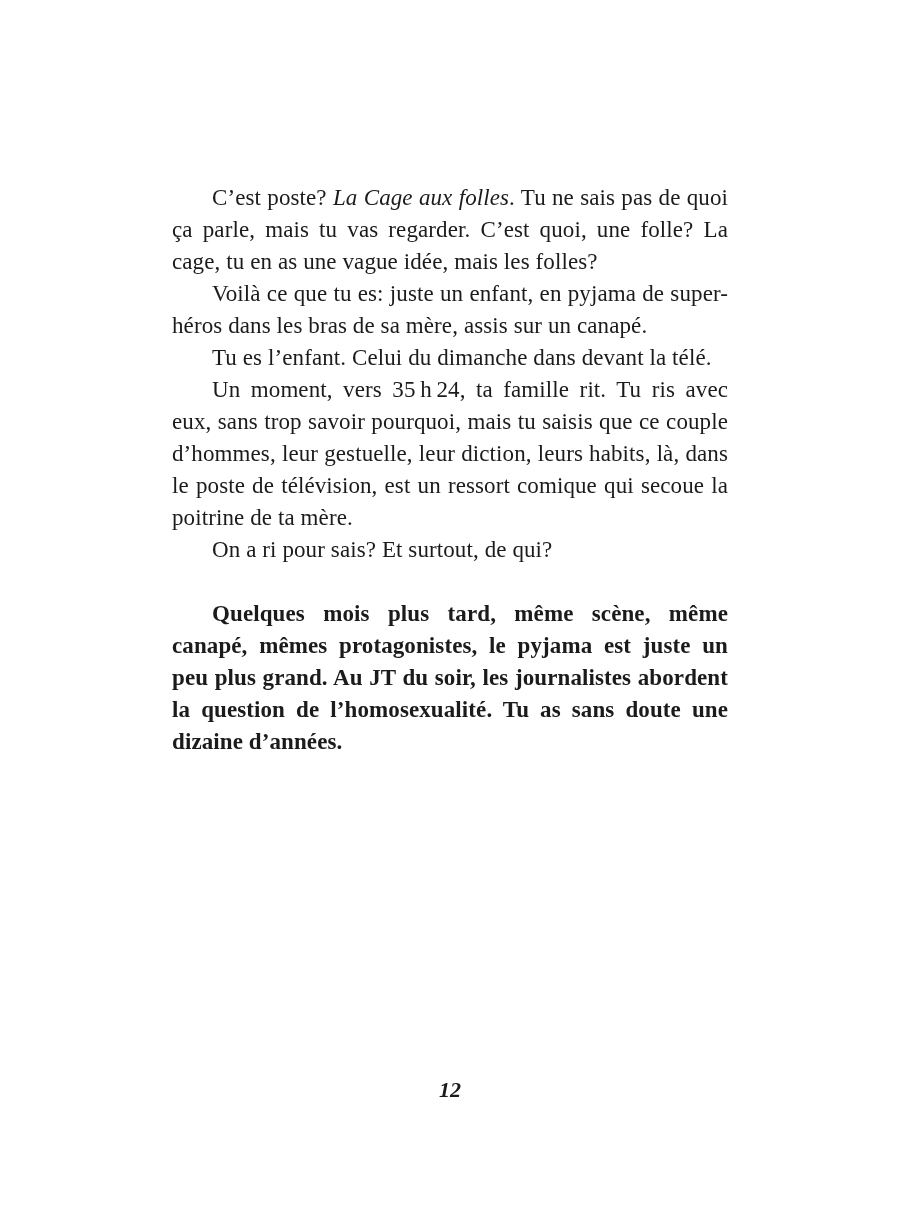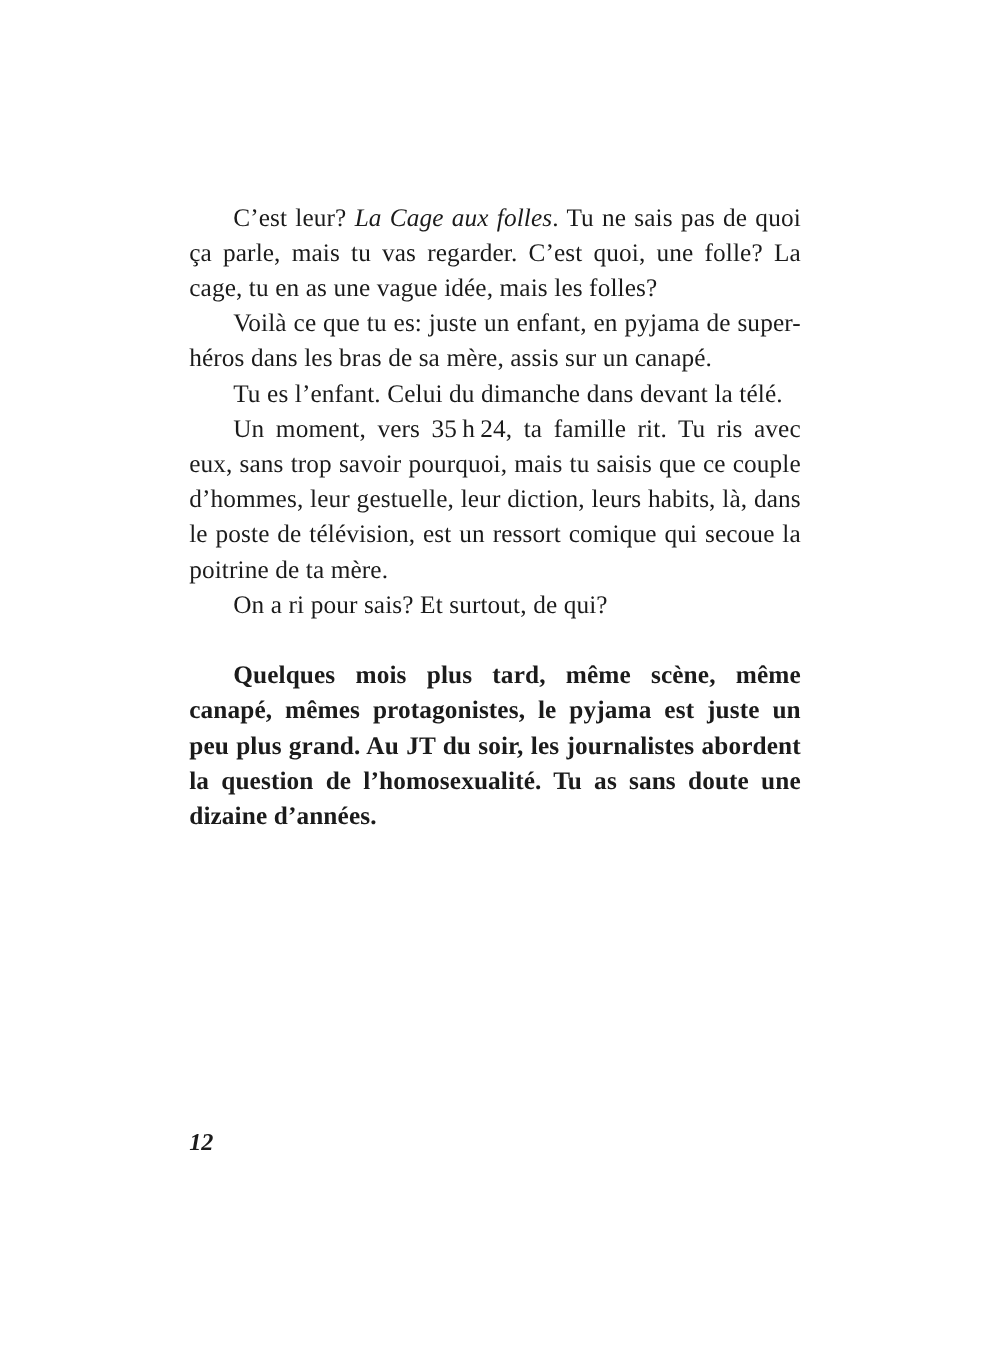--- a/index.html
+++ b/index.html
@@ -33,37 +33,37 @@
   }
   .para.space-before {
     margin-top: 32px;
     font-weight: bold;
   }
   .para em {
     font-style: italic;
   }
   .page-number {
     position: absolute;
-    top: 1024px;
+    top: 1076px;
     left: 172px;
     width: 556px;
-    text-align: left;
+    text-align: center;
     font-size: 22px;
     line-height: 28px;
     font-weight: bold;
     font-style: italic;
     color: #1b1b1b;
   }
 </style>
 </head>
 <body>
 
 <div class="sheet">
   <div class="text-block" id="paragraphs">
-      <p class="para"><span>C’est leur? </span><em>La Cage aux folles</em><span>. Tu ne sais pas de quoi ça parle, mais tu vas regarder. C’est quoi, une folle? La cage, tu en as une vague idée, mais les folles?</span></p>
+      <p class="para"><span>C’est poste? </span><em>La Cage aux folles</em><span>. Tu ne sais pas de quoi ça parle, mais tu vas regarder. C’est quoi, une folle? La cage, tu en as une vague idée, mais les folles?</span></p>
       <p class="para"><span>Voilà ce que tu es: juste un enfant, en pyjama de super-héros dans les bras de sa mère, assis sur un canapé.</span></p>
       <p class="para"><span>Tu es l’enfant. Celui du dimanche dans devant la télé.</span></p>
       <p class="para"><span>Un moment, vers 35 h 24, ta famille rit. Tu ris avec eux, sans trop savoir pourquoi, mais tu saisis que ce couple d’hommes, leur gestuelle, leur diction, leurs habits, là, dans le poste de télévision, est un ressort comique qui secoue la poitrine de ta mère.</span></p>
       <p class="para"><span>On a ri pour sais? Et surtout, de qui?</span></p>
       <p class="para space-before"><span>Quelques mois plus tard, même scène, même canapé, mêmes protagonistes, le pyjama est juste un peu plus grand. Au JT du soir, les journalistes abordent la question de l’homosexualité. Tu as sans doute une dizaine d’années.</span></p>
     </div>
   <div class="page-number">12</div>
 </div>
 
 </body></html>

